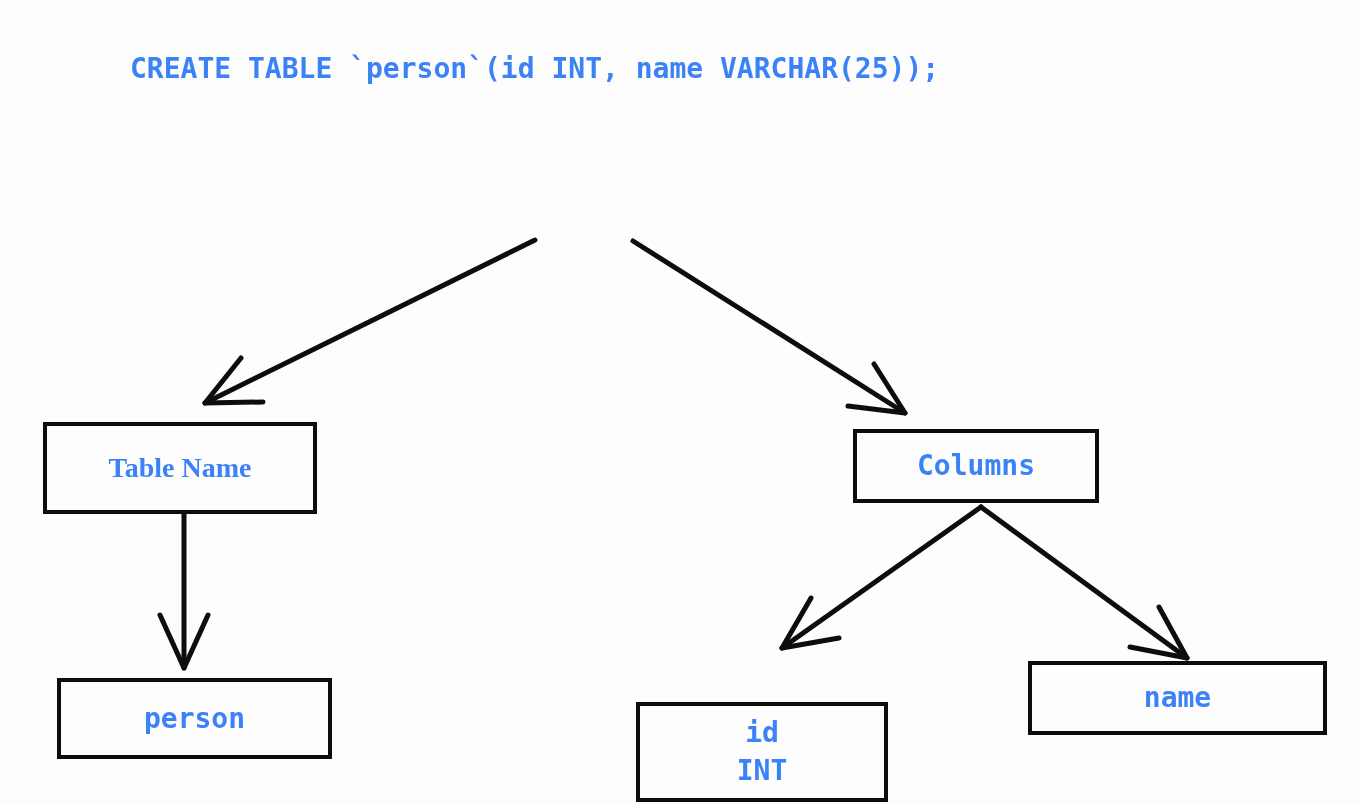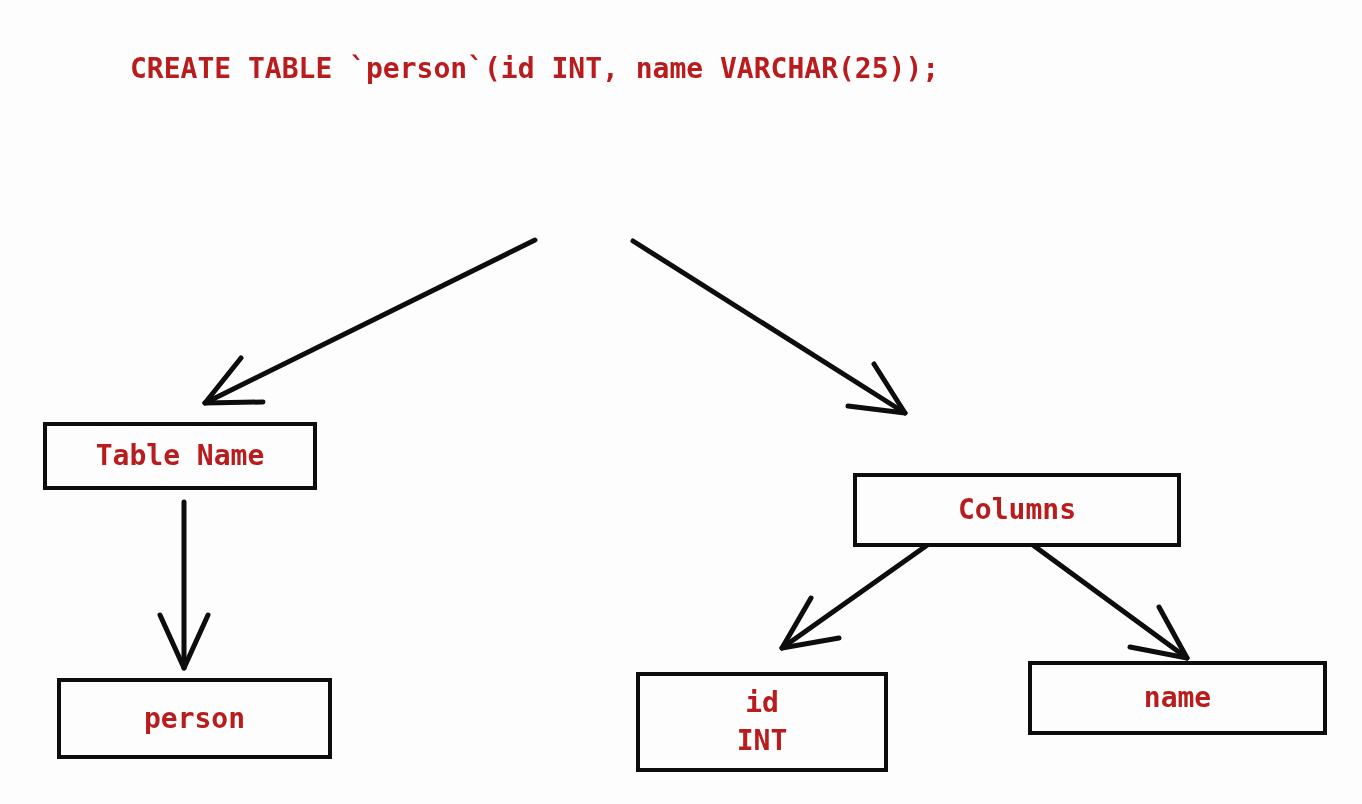--- a/index.html
+++ b/index.html
@@ -6,21 +6,21 @@
     margin: 0;
     padding: 0;
     background: #fdfdfd;
   }
   .canvas {
     position: relative;
     width: 1362px;
     height: 804px;
     background: #fdfdfd;
     font-family: "DejaVu Sans Mono", "Liberation Mono", monospace;
-    color: #b91c1c;
+    color: #3b82f6;
     overflow: hidden;
   }
   .sql-statement {
     position: absolute;
     left: 130px;
     top: 52px;
     font-size: 28px;
     font-weight: 700;
     letter-spacing: 0px;
     white-space: pre;
@@ -49,24 +49,24 @@
     flex-direction: column;
     align-items: center;
     justify-content: center;
     font-size: 28px;
     font-weight: 700;
     line-height: 38px;
     text-align: center;
     white-space: pre;
   }
   .node-stmt       { left: 333px;  top: 142px; width: 490px; height: 88px;  }
-  .node-table-name { left: 43px;   top: 422px; width: 274px; height: 68px;  }
-  .node-columns    { left: 853px;  top: 429px; width: 328px; height: 74px; margin-top: 44px;  }
+  .node-table-name { left: 43px;   top: 422px; width: 274px; height: 92px; font-family: Liberation Serif, serif;  }
+  .node-columns    { left: 853px;  top: 429px; width: 246px; height: 74px;  }
   .node-person     { left: 57px;   top: 678px; width: 275px; height: 81px;  }
-  .node-id         { left: 636px;  top: 672px; width: 252px; height: 100px; }
+  .node-id         { left: 636px;  top: 702px; width: 252px; height: 100px; }
   .node-name       { left: 1028px; top: 661px; width: 299px; height: 74px;  }
 </style>
 </head>
 <body>
 
 <div class="canvas">
 
   <div class="sql-statement">CREATE TABLE `person`(id INT, name VARCHAR(25));</div>
 
   <svg class="edges-layer" viewBox="0 0 1362 804">

